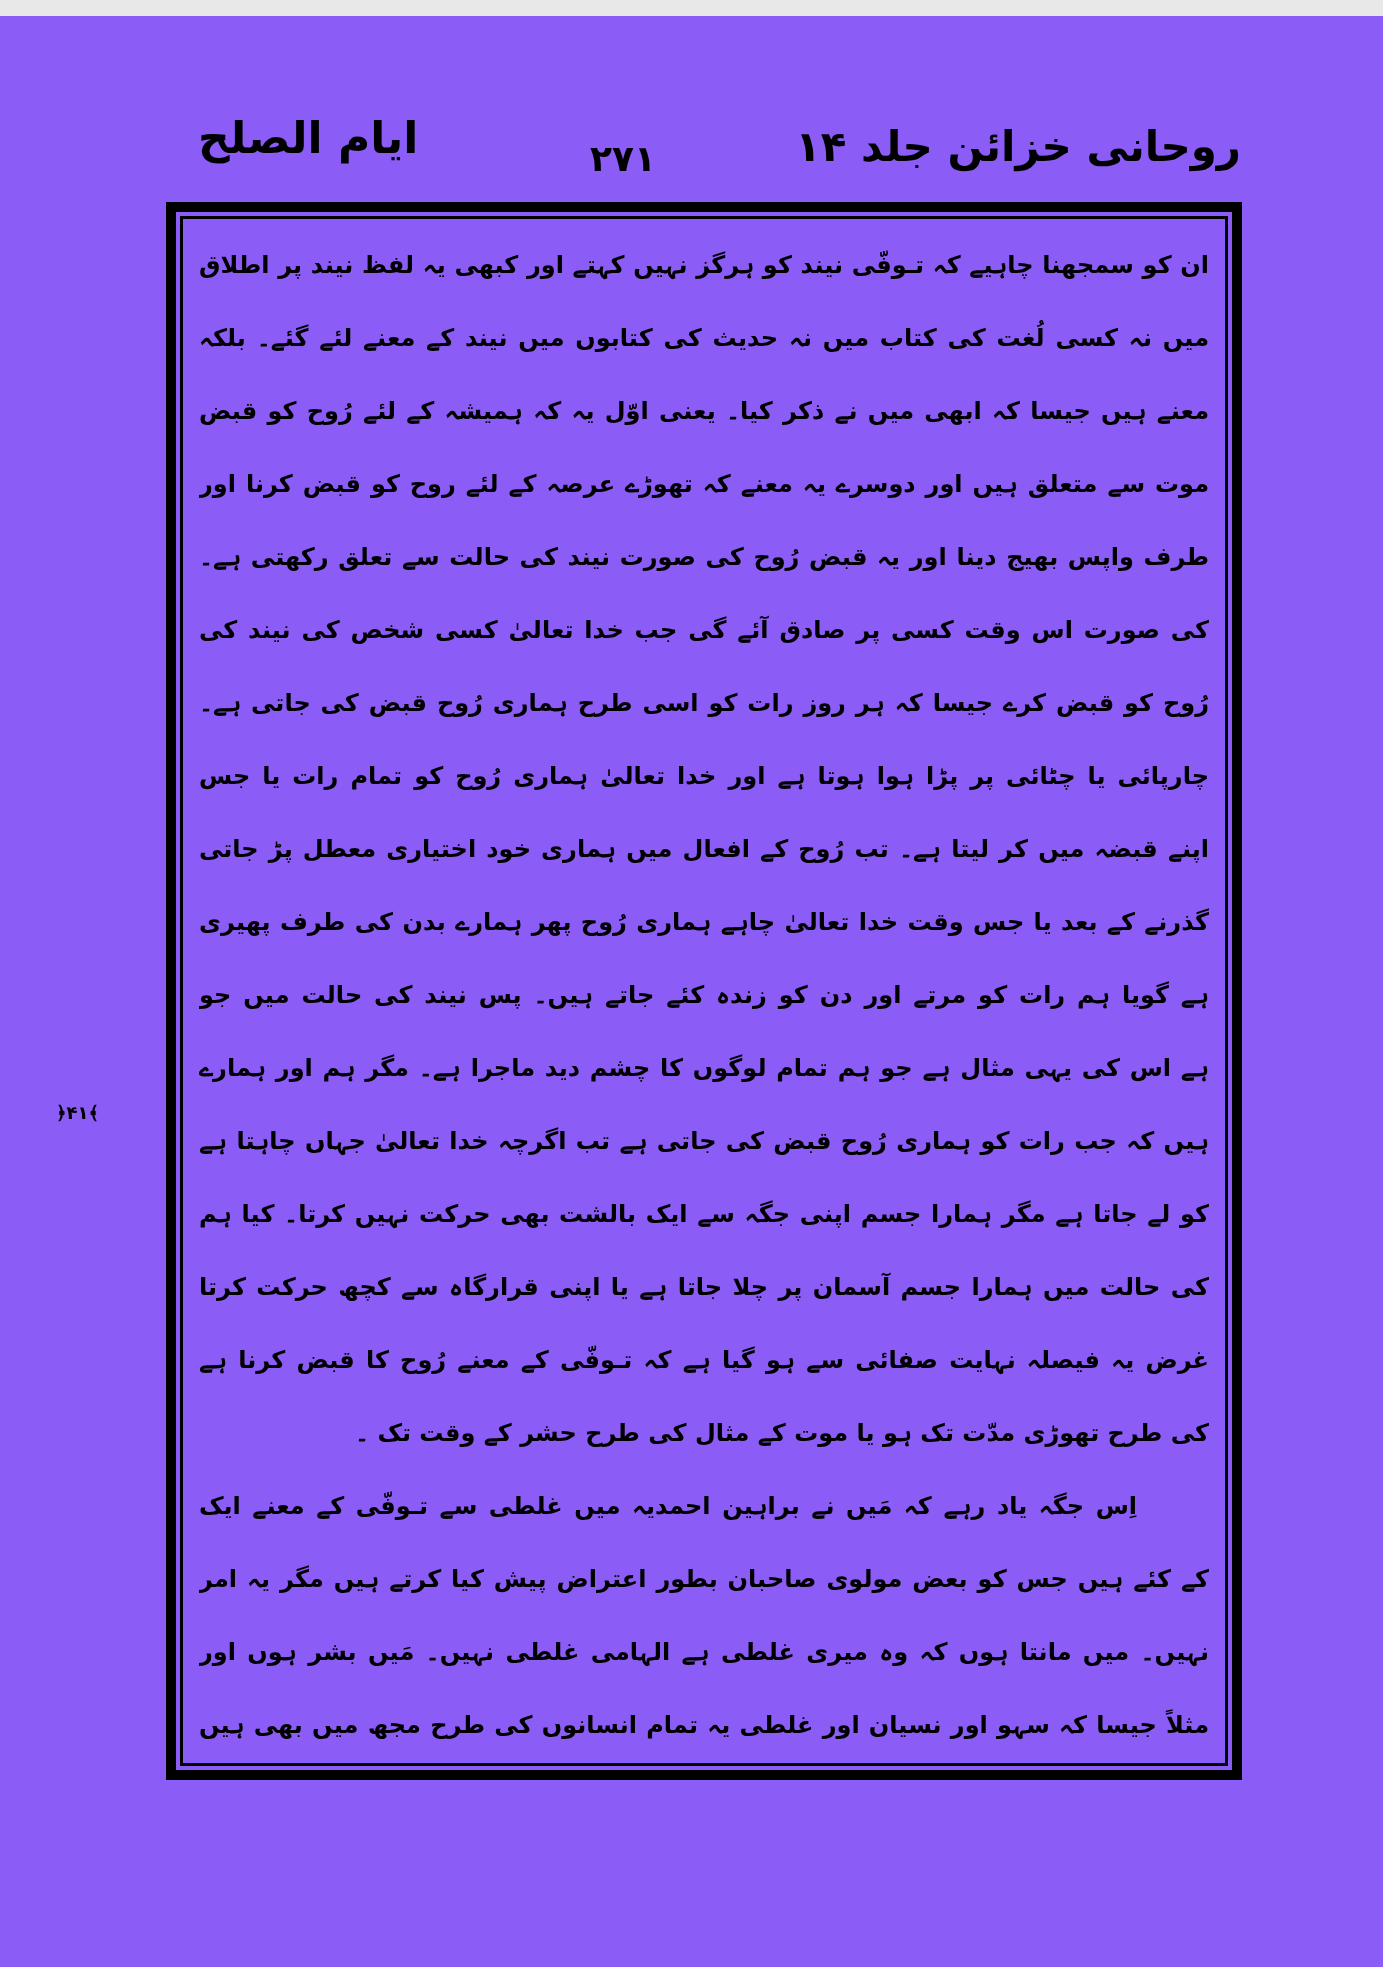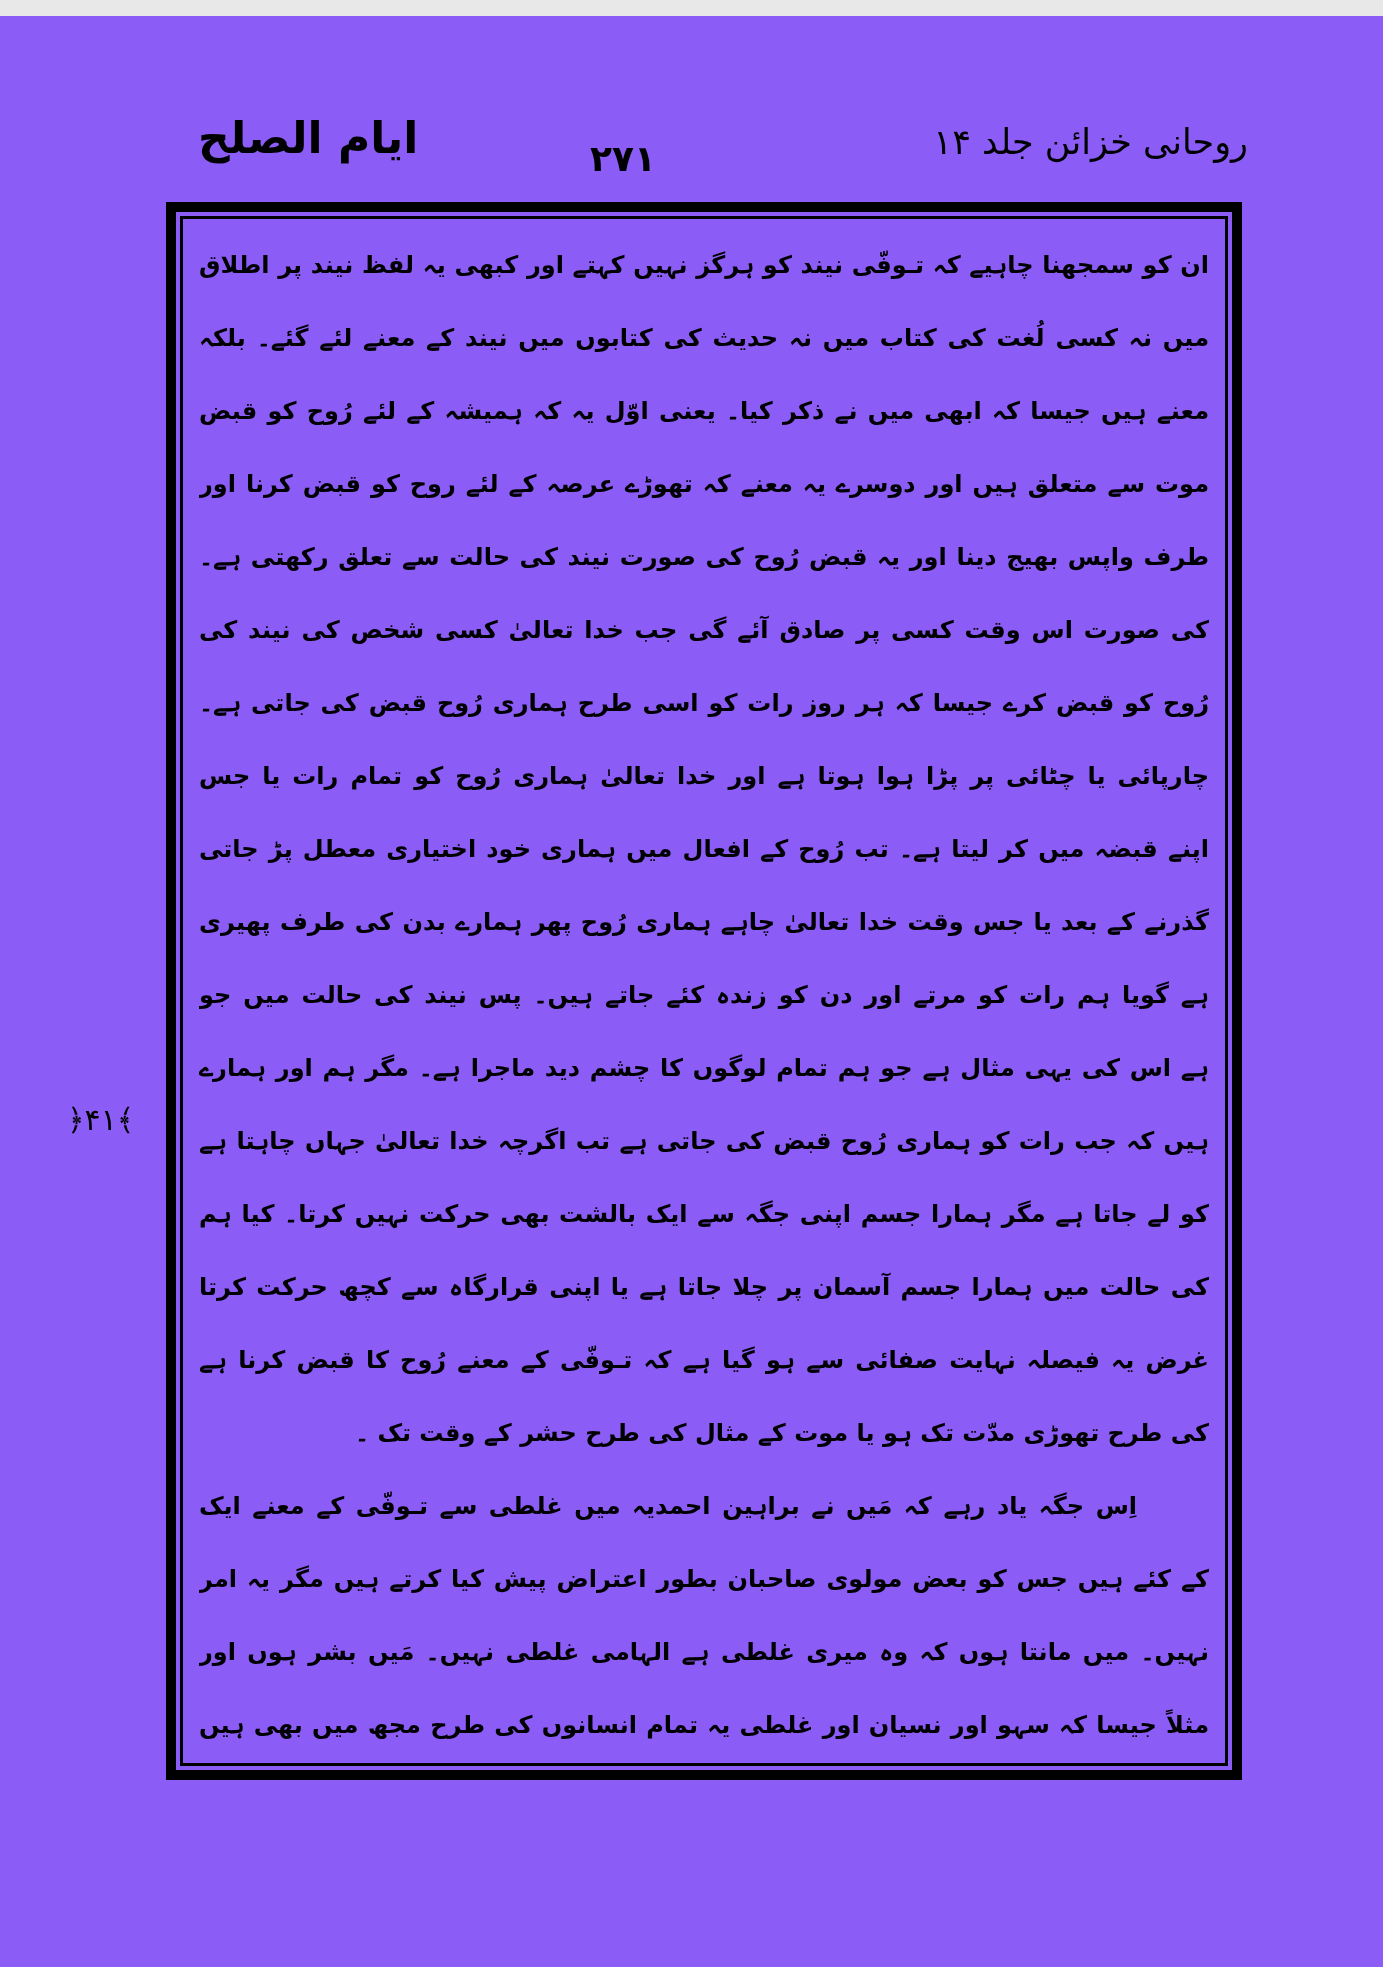--- a/index.html
+++ b/index.html
@@ -17,22 +17,22 @@
     position:absolute; top:96px; left:198px;
     font-size:44px; font-weight:bold;
     direction:rtl; white-space:nowrap;
   }
   .header-center {
     position:absolute; top:122px; left:590px; width:170px;
     font-size:36px; font-weight:bold;
     text-align:left;
   }
   .header-right {
-    position:absolute; top:106px; right:135px;
-    font-size:35px; font-weight:normal;
+    position:absolute; top:106px; right:142px;
+    font-size:42px; font-weight:bold;
     direction:rtl; white-space:nowrap;
   }
   
   .frame {
     position:absolute; left:166px; top:186px;
     width:1076px; height:1578px;
     border:10px solid #000;
     box-sizing:border-box;
   }
   .frame-inner {
@@ -51,22 +51,22 @@
     line-height:73px;
     white-space:normal;
     text-align:justify;
     text-align-last:justify;
     overflow:hidden;
   }
   .t-line.short   { text-align-last:right; }
   .t-line.indent  { padding-right:72px; }
   
   .margin-marker {
-    position:absolute; left:67px; top:1086px;
-    font-size:30px; font-weight:normal;
+    position:absolute; left:56px; top:1086px;
+    font-size:18px; font-weight:bold;
     direction:rtl; white-space:nowrap;
   }
 </style>
 </head>
 <body>
 
 <div class="page">
 
   <div class="header-left">ایام الصلح</div>
   <div class="header-center">۲۷۱</div>

